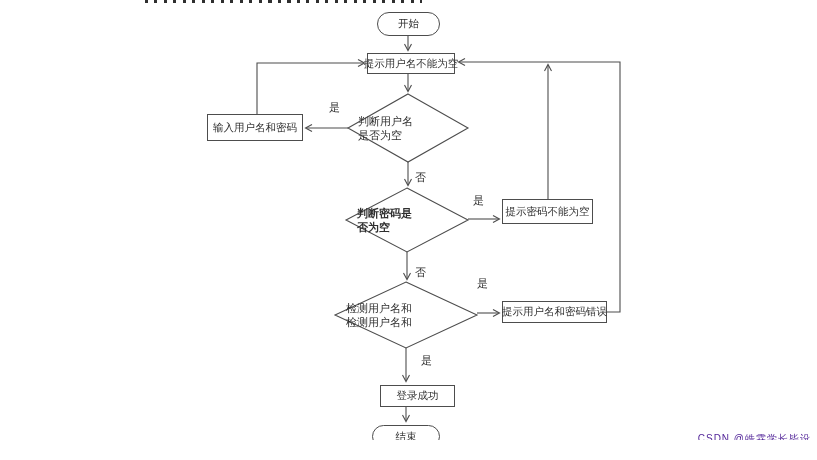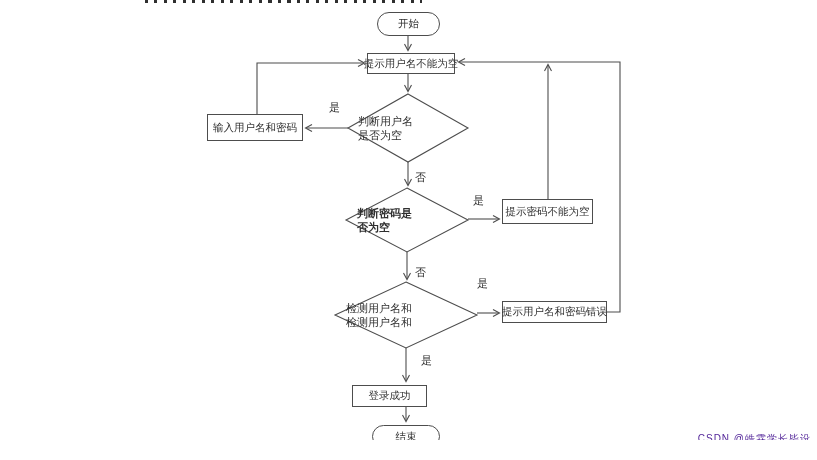--- a/index.html
+++ b/index.html
@@ -68,21 +68,21 @@
   <div class="node stadium" style="left:377px;top:12px;width:63px;height:24px;">开始</div>
 
   <div class="node" style="left:367px;top:53px;width:88px;height:21px;">提示用户名不能为空</div>
 
   <div class="node" style="left:207px;top:114px;width:96px;height:27px;">输入用户名和密码</div>
 
   <div class="node" style="left:502px;top:199px;width:91px;height:25px;">提示密码不能为空</div>
 
   <div class="node" style="left:502px;top:301px;width:105px;height:22px;">提示用户名和密码错误</div>
 
-  <div class="node" style="left:352px;top:385px;width:75px;height:22px;">登录成功</div>
+  <div class="node" style="left:380px;top:385px;width:75px;height:22px;">登录成功</div>
 
   <div class="node stadium" style="left:372px;top:425px;width:68px;height:23px;">结束</div>
 
   <div class="dtext" style="left:358px;top:114px;width:100px;">
     <span>判断用户名</span><br>
     <span>是否为空</span>
   </div>
   <div class="dtext" style="left:357px;top:206px;width:100px;font-weight:bold;">
     <span>判断密码是</span><br>
     <span>否为空</span>

